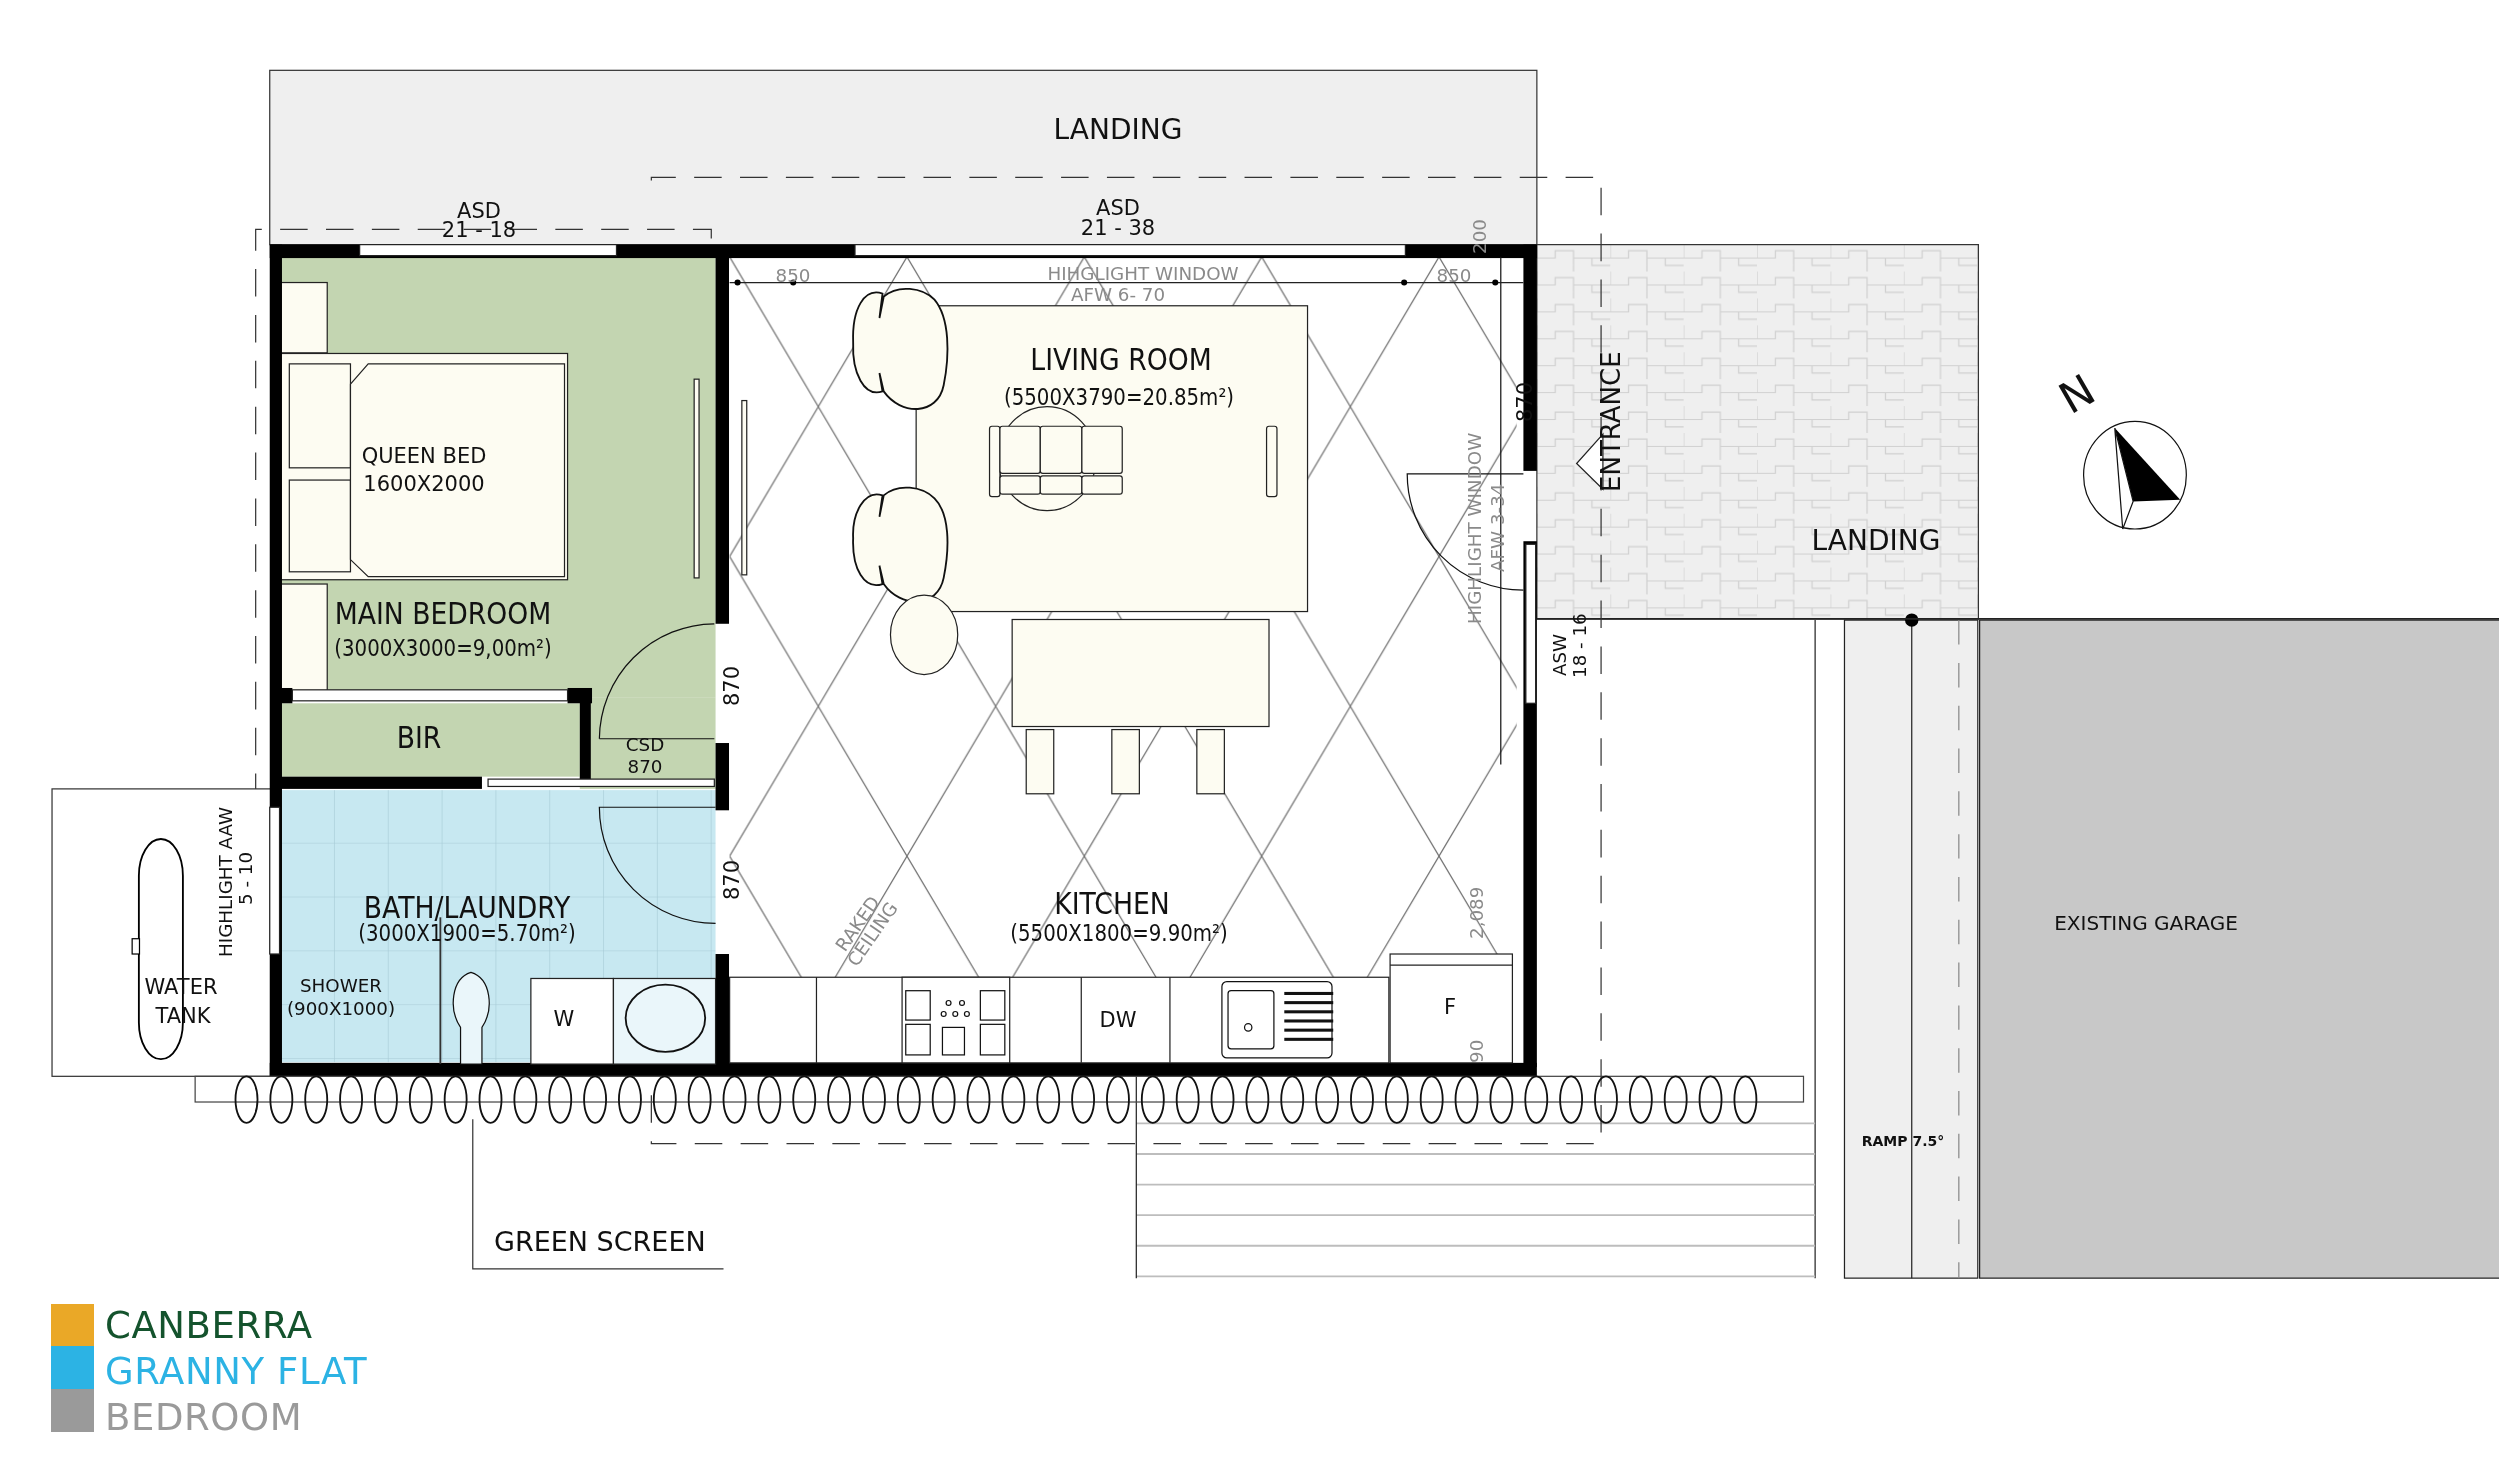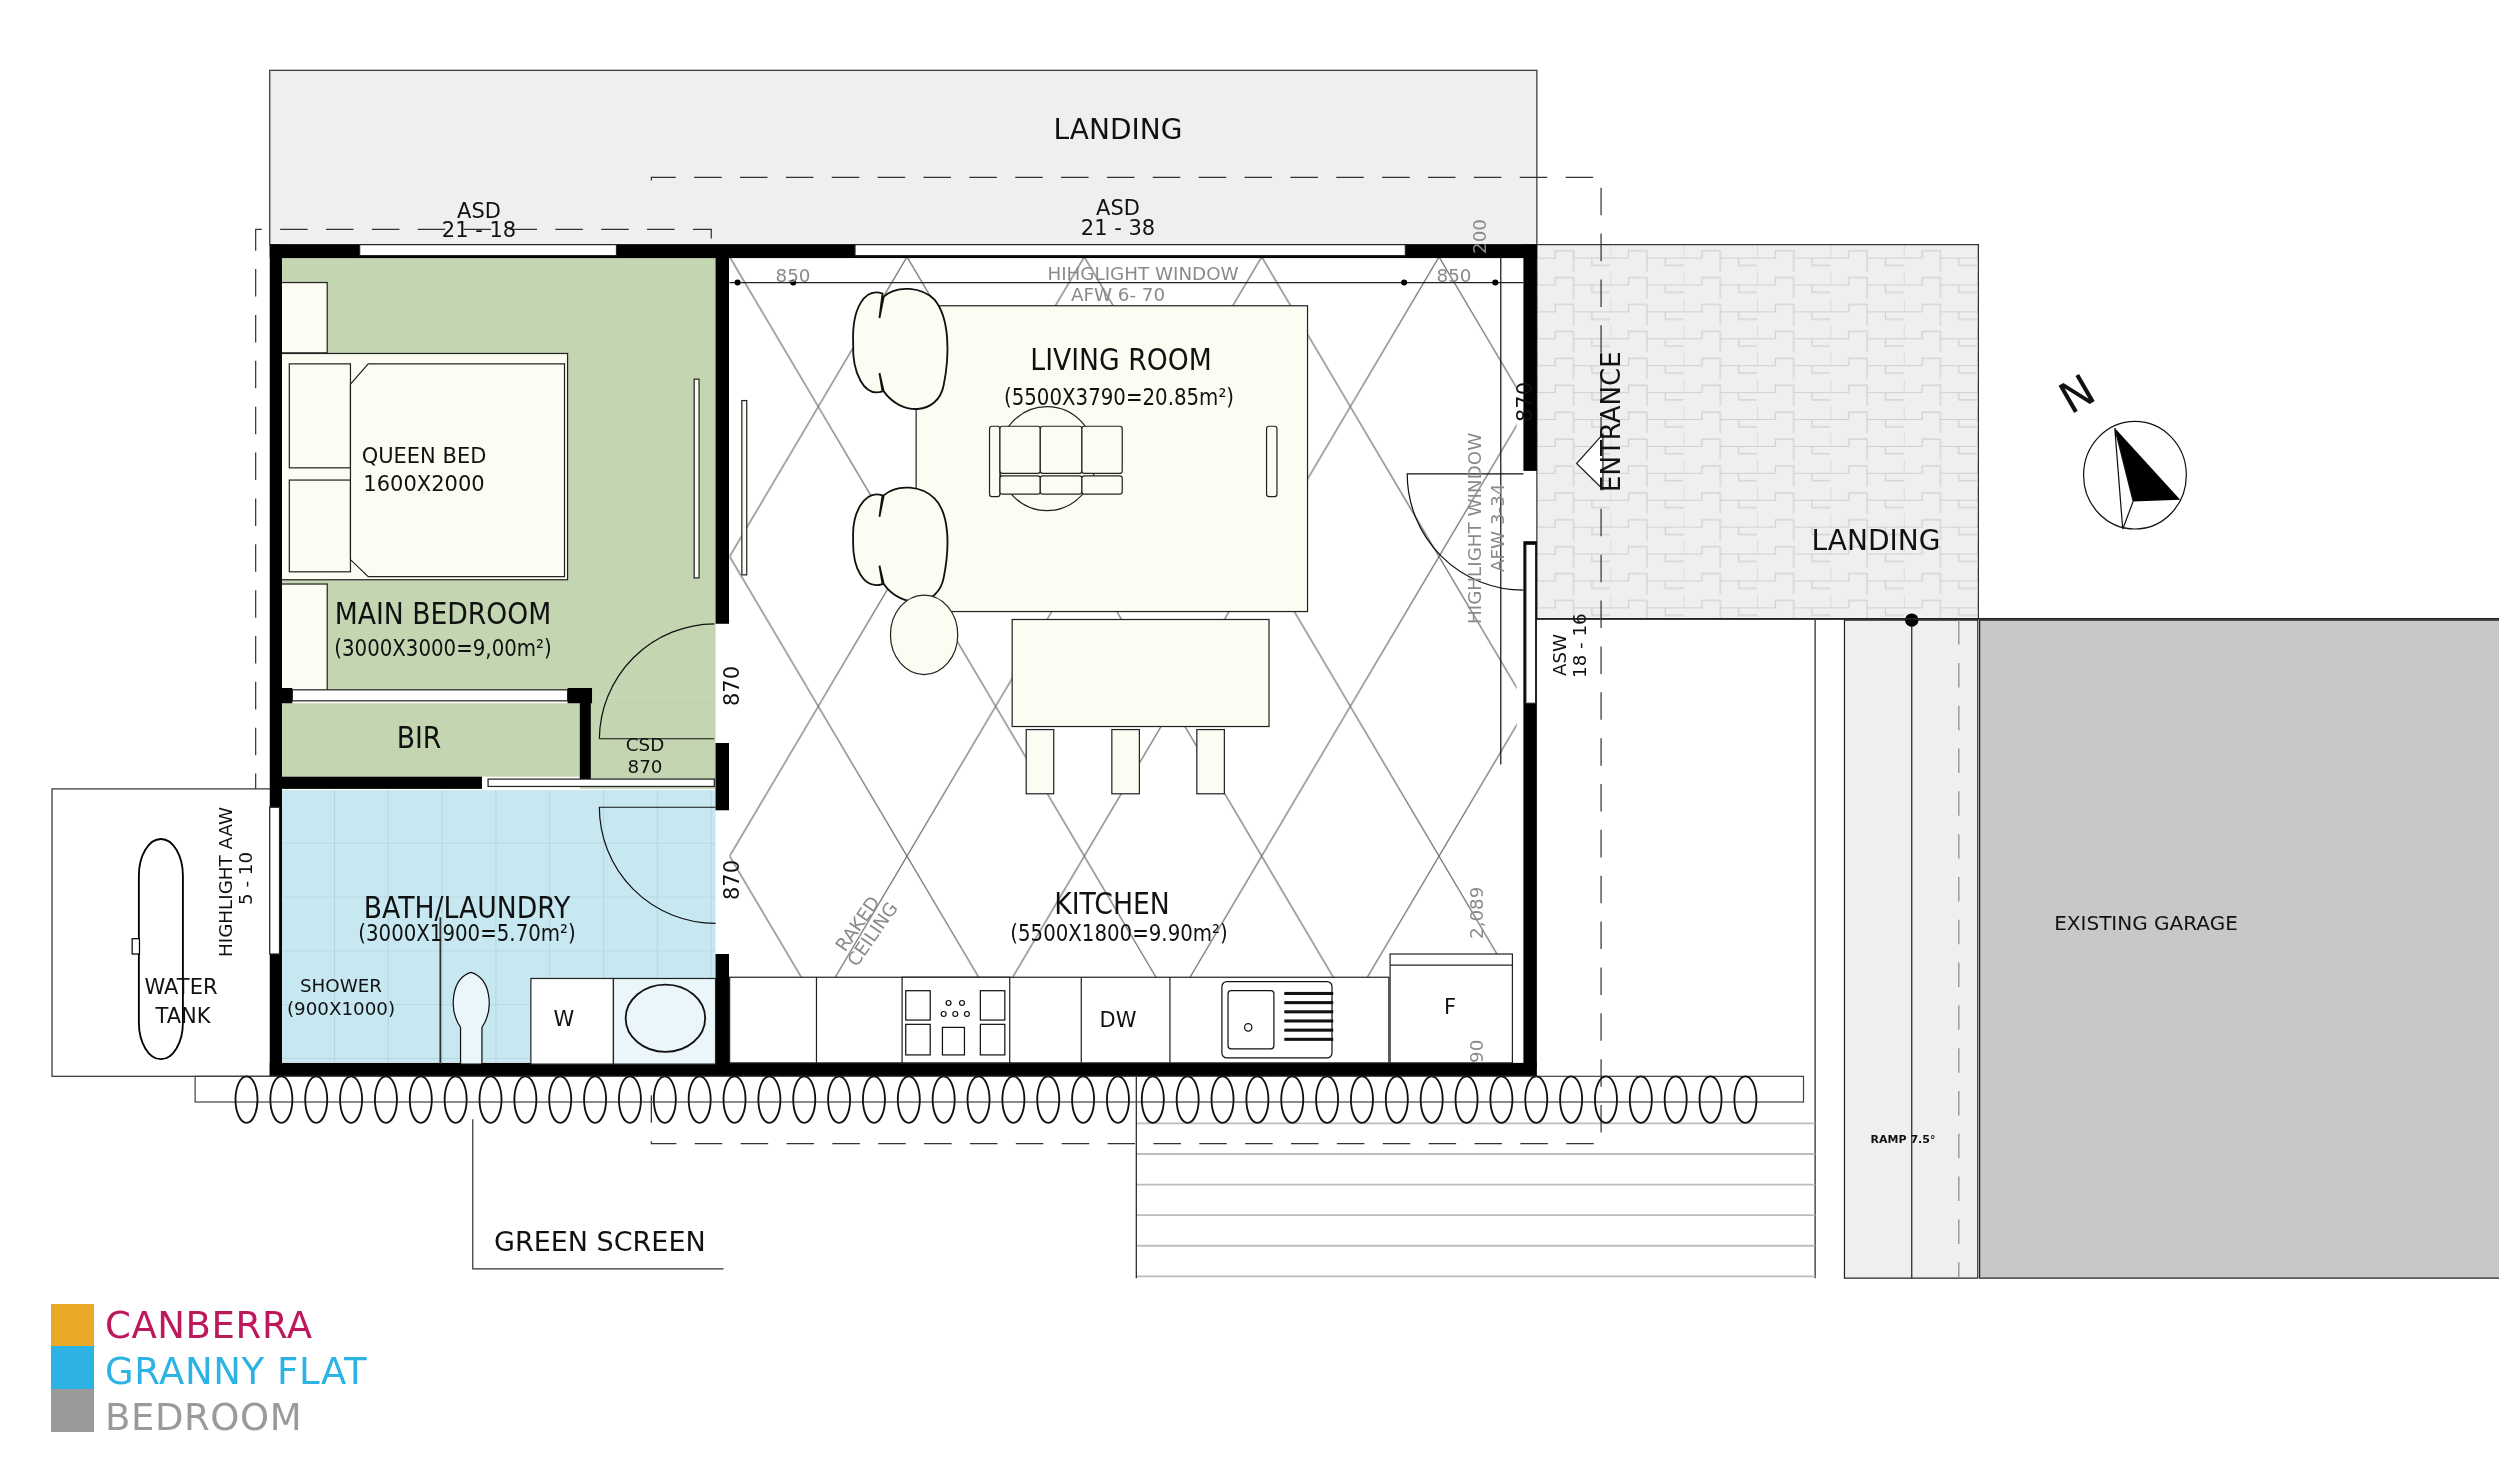--- a/index.html
+++ b/index.html
@@ -241,21 +241,21 @@
     <ellipse cx="3478" cy="777" rx="84" ry="88" fill="#fff" stroke="#111" stroke-width="2"></ellipse>
     <path d="M3445 700 L3552 817 L3475 820 Z" fill="#000"></path>
     <path d="M3445 700 L3475 820 L3458 865 Z" fill="#fff" stroke="#111" stroke-width="2"></path>
   </g>
 </svg>
 
 
 <div class="lbl c" style="left:1118px;top:116px;font-size:28px;">LANDING</div>
 <div class="lbl c" style="left:1876px;top:527px;font-size:28px;">LANDING</div>
 <div class="lbl c" style="left:2146px;top:913px;font-size:20px;">EXISTING GARAGE</div>
-<div class="lbl c" style="left:1903px;top:1134px;font-size:11px;font-weight:bold;">RAMP 7.5°</div>
+<div class="lbl c" style="left:1903px;top:1134px;font-size:14px;font-weight:bold;">RAMP 7.5°</div>
 <div class="lbl" style="left:494px;top:1228px;font-size:27px;">GREEN SCREEN</div>
 <div class="lbl" style="left:2061px;top:373px;font-size:43px;transform:rotate(-30deg);">N</div>
 <div class="lbl rot" style="left:1598px;top:492px;font-size:26px;transform:rotate(-90deg);">ENTRANCE</div>
 
 
 <div class="lbl c sm" style="left:479px;top:201px;">ASD</div>
 <div class="lbl c sm" style="left:479px;top:220px;">21 - 18</div>
 <div class="lbl c sm" style="left:1118px;top:198px;">ASD</div>
 <div class="lbl c sm" style="left:1118px;top:218px;">21 - 38</div>
 
@@ -306,17 +306,17 @@
 <div class="lbl c sm" style="left:564px;top:1009px;">W</div>
 <div class="lbl c sm" style="left:1118px;top:1010px;">DW</div>
 <div class="lbl c sm" style="left:1450px;top:997px;">F</div>
 <div class="lbl c sm" style="left:181px;top:977px;">WATER</div>
 <div class="lbl c sm" style="left:183px;top:1006px;">TANK</div>
 
 
 <div class="logo-bar" style="top:1304px;height:43px;background:#eaa827;"></div>
 <div class="logo-bar" style="top:1346px;height:43px;background:#2cb3e4;"></div>
 <div class="logo-bar" style="top:1389px;height:43px;background:#9a9a9a;"></div>
-<div class="logo-text" style="top:1307px;color:#be185d;">CANBERRA</div>
+<div class="logo-text" style="top:1307px;color:#14532d;">CANBERRA</div>
 <div class="logo-text" style="top:1353px;color:#2cb3e4;">GRANNY FLAT</div>
 <div class="logo-text" style="top:1399px;color:#9a9a9a;">BEDROOM</div>
 </div>
 
 
 </body></html>

